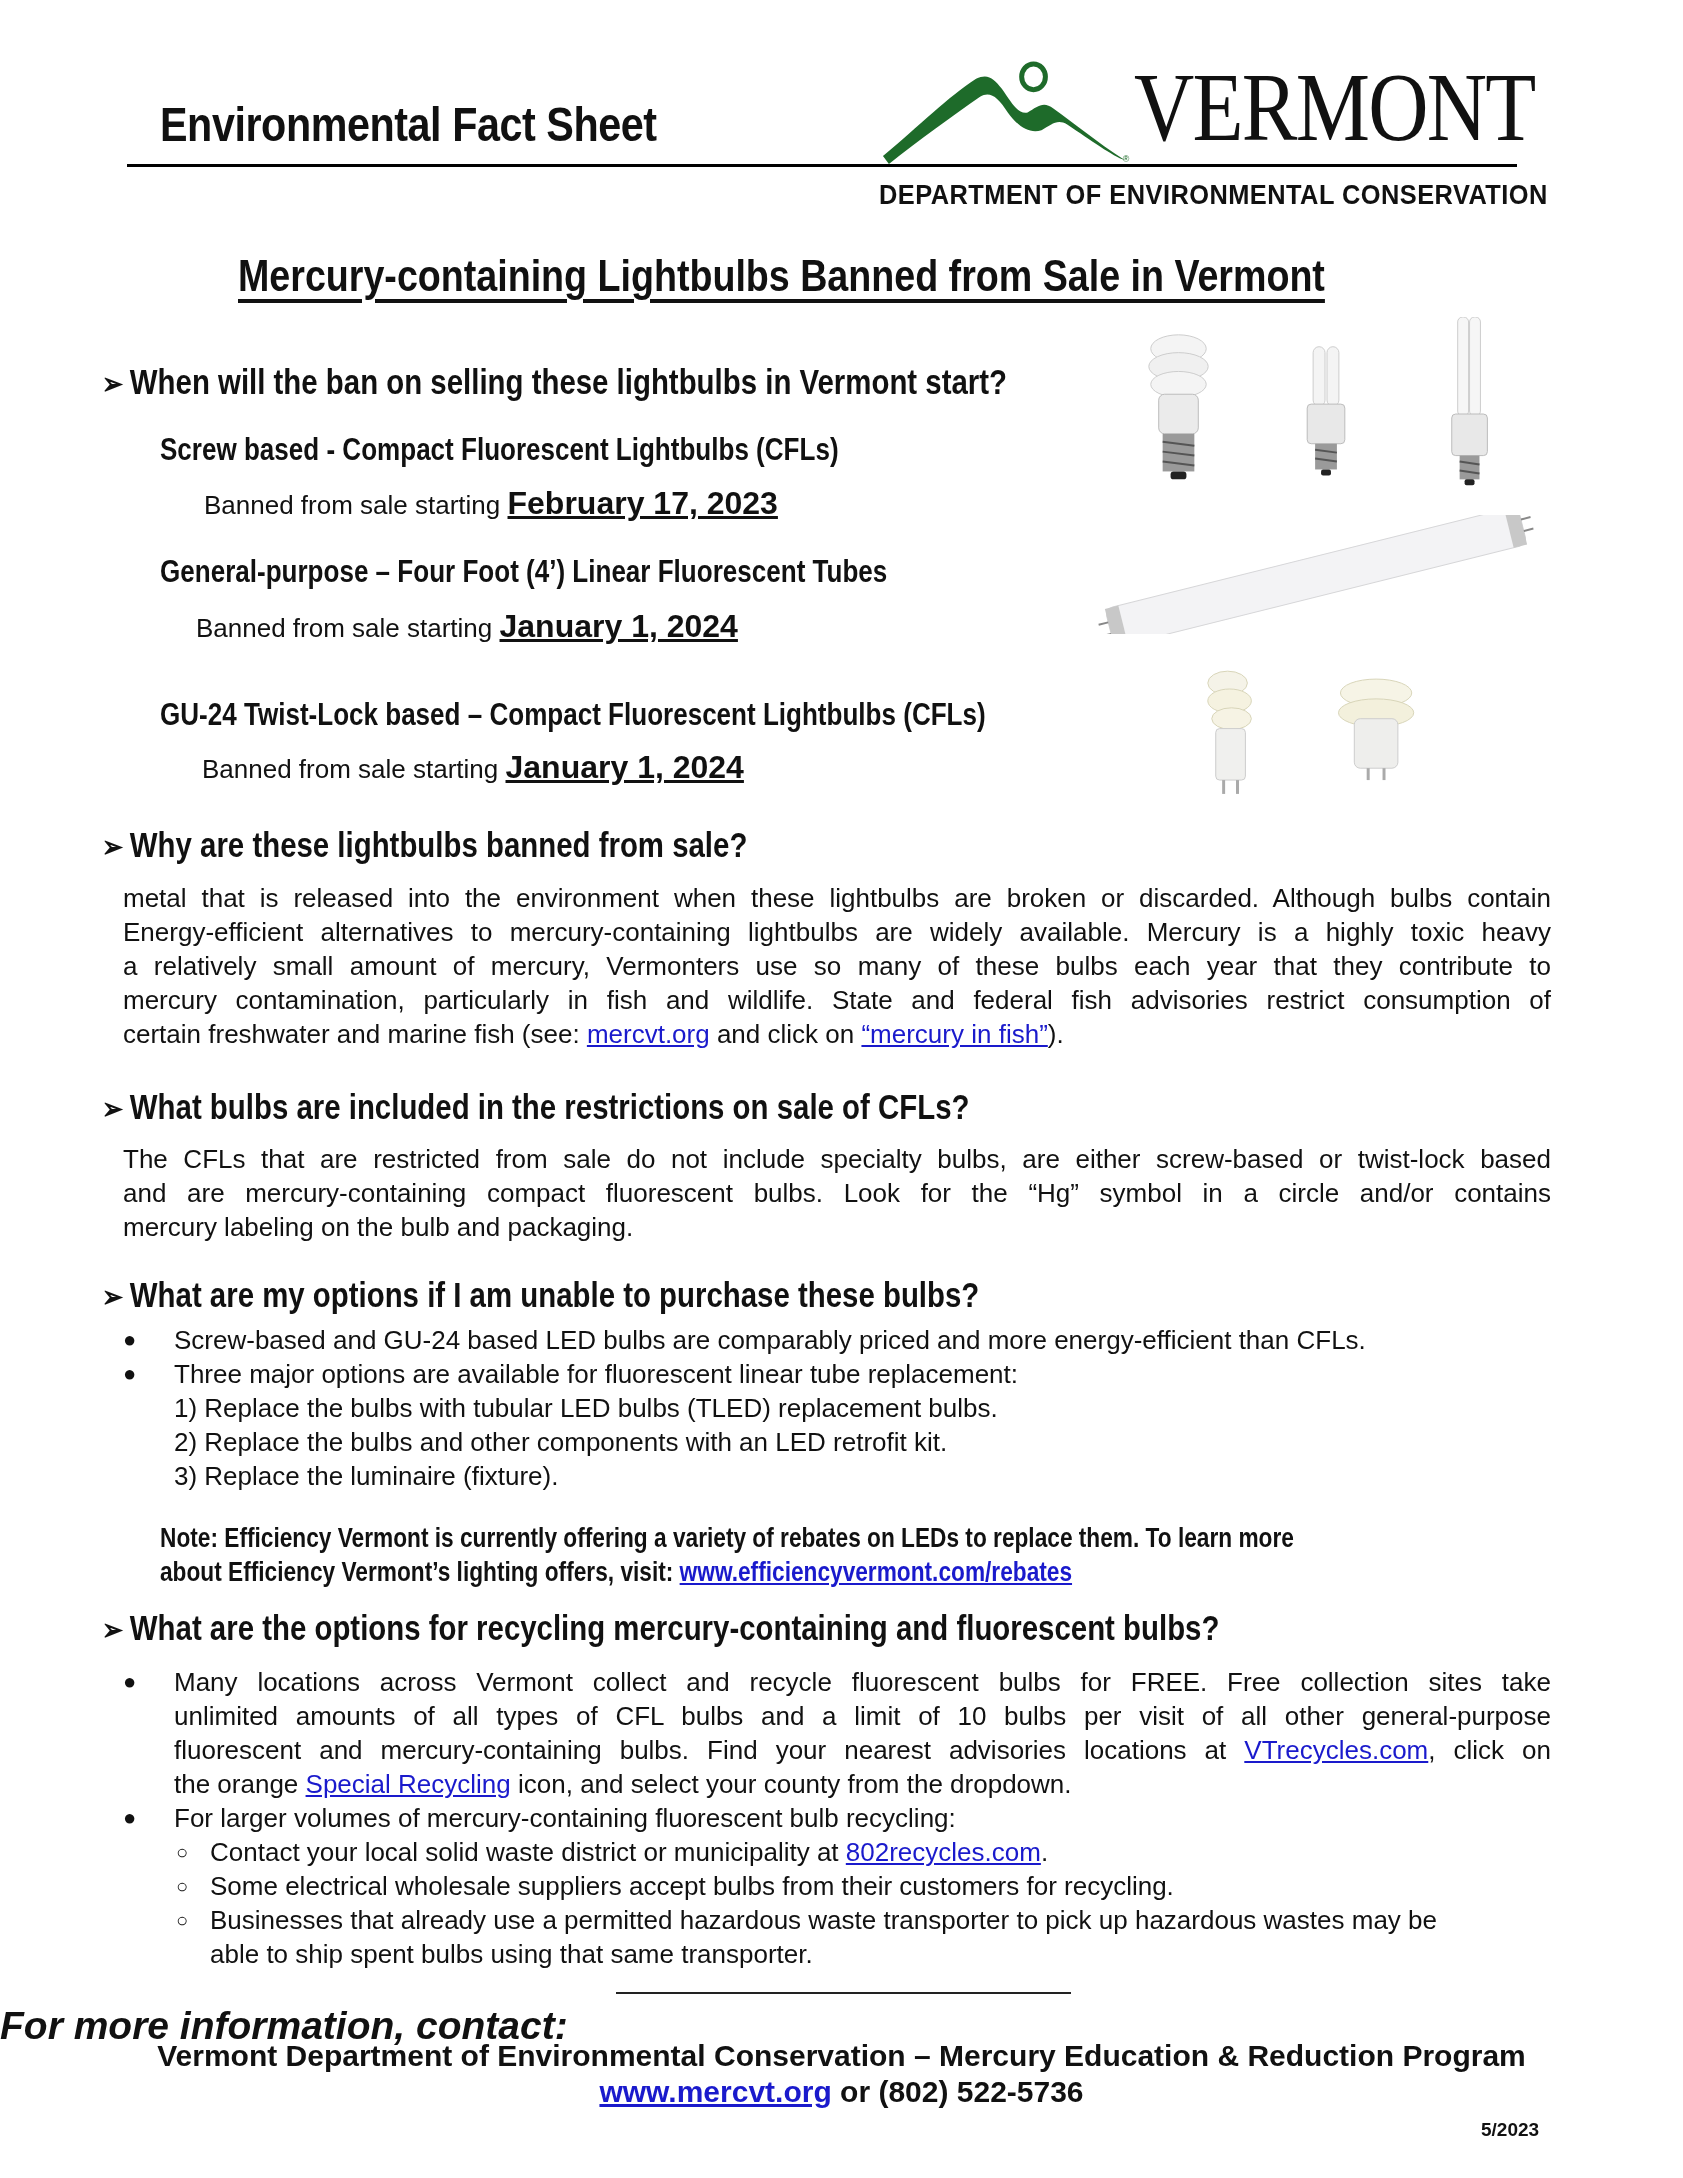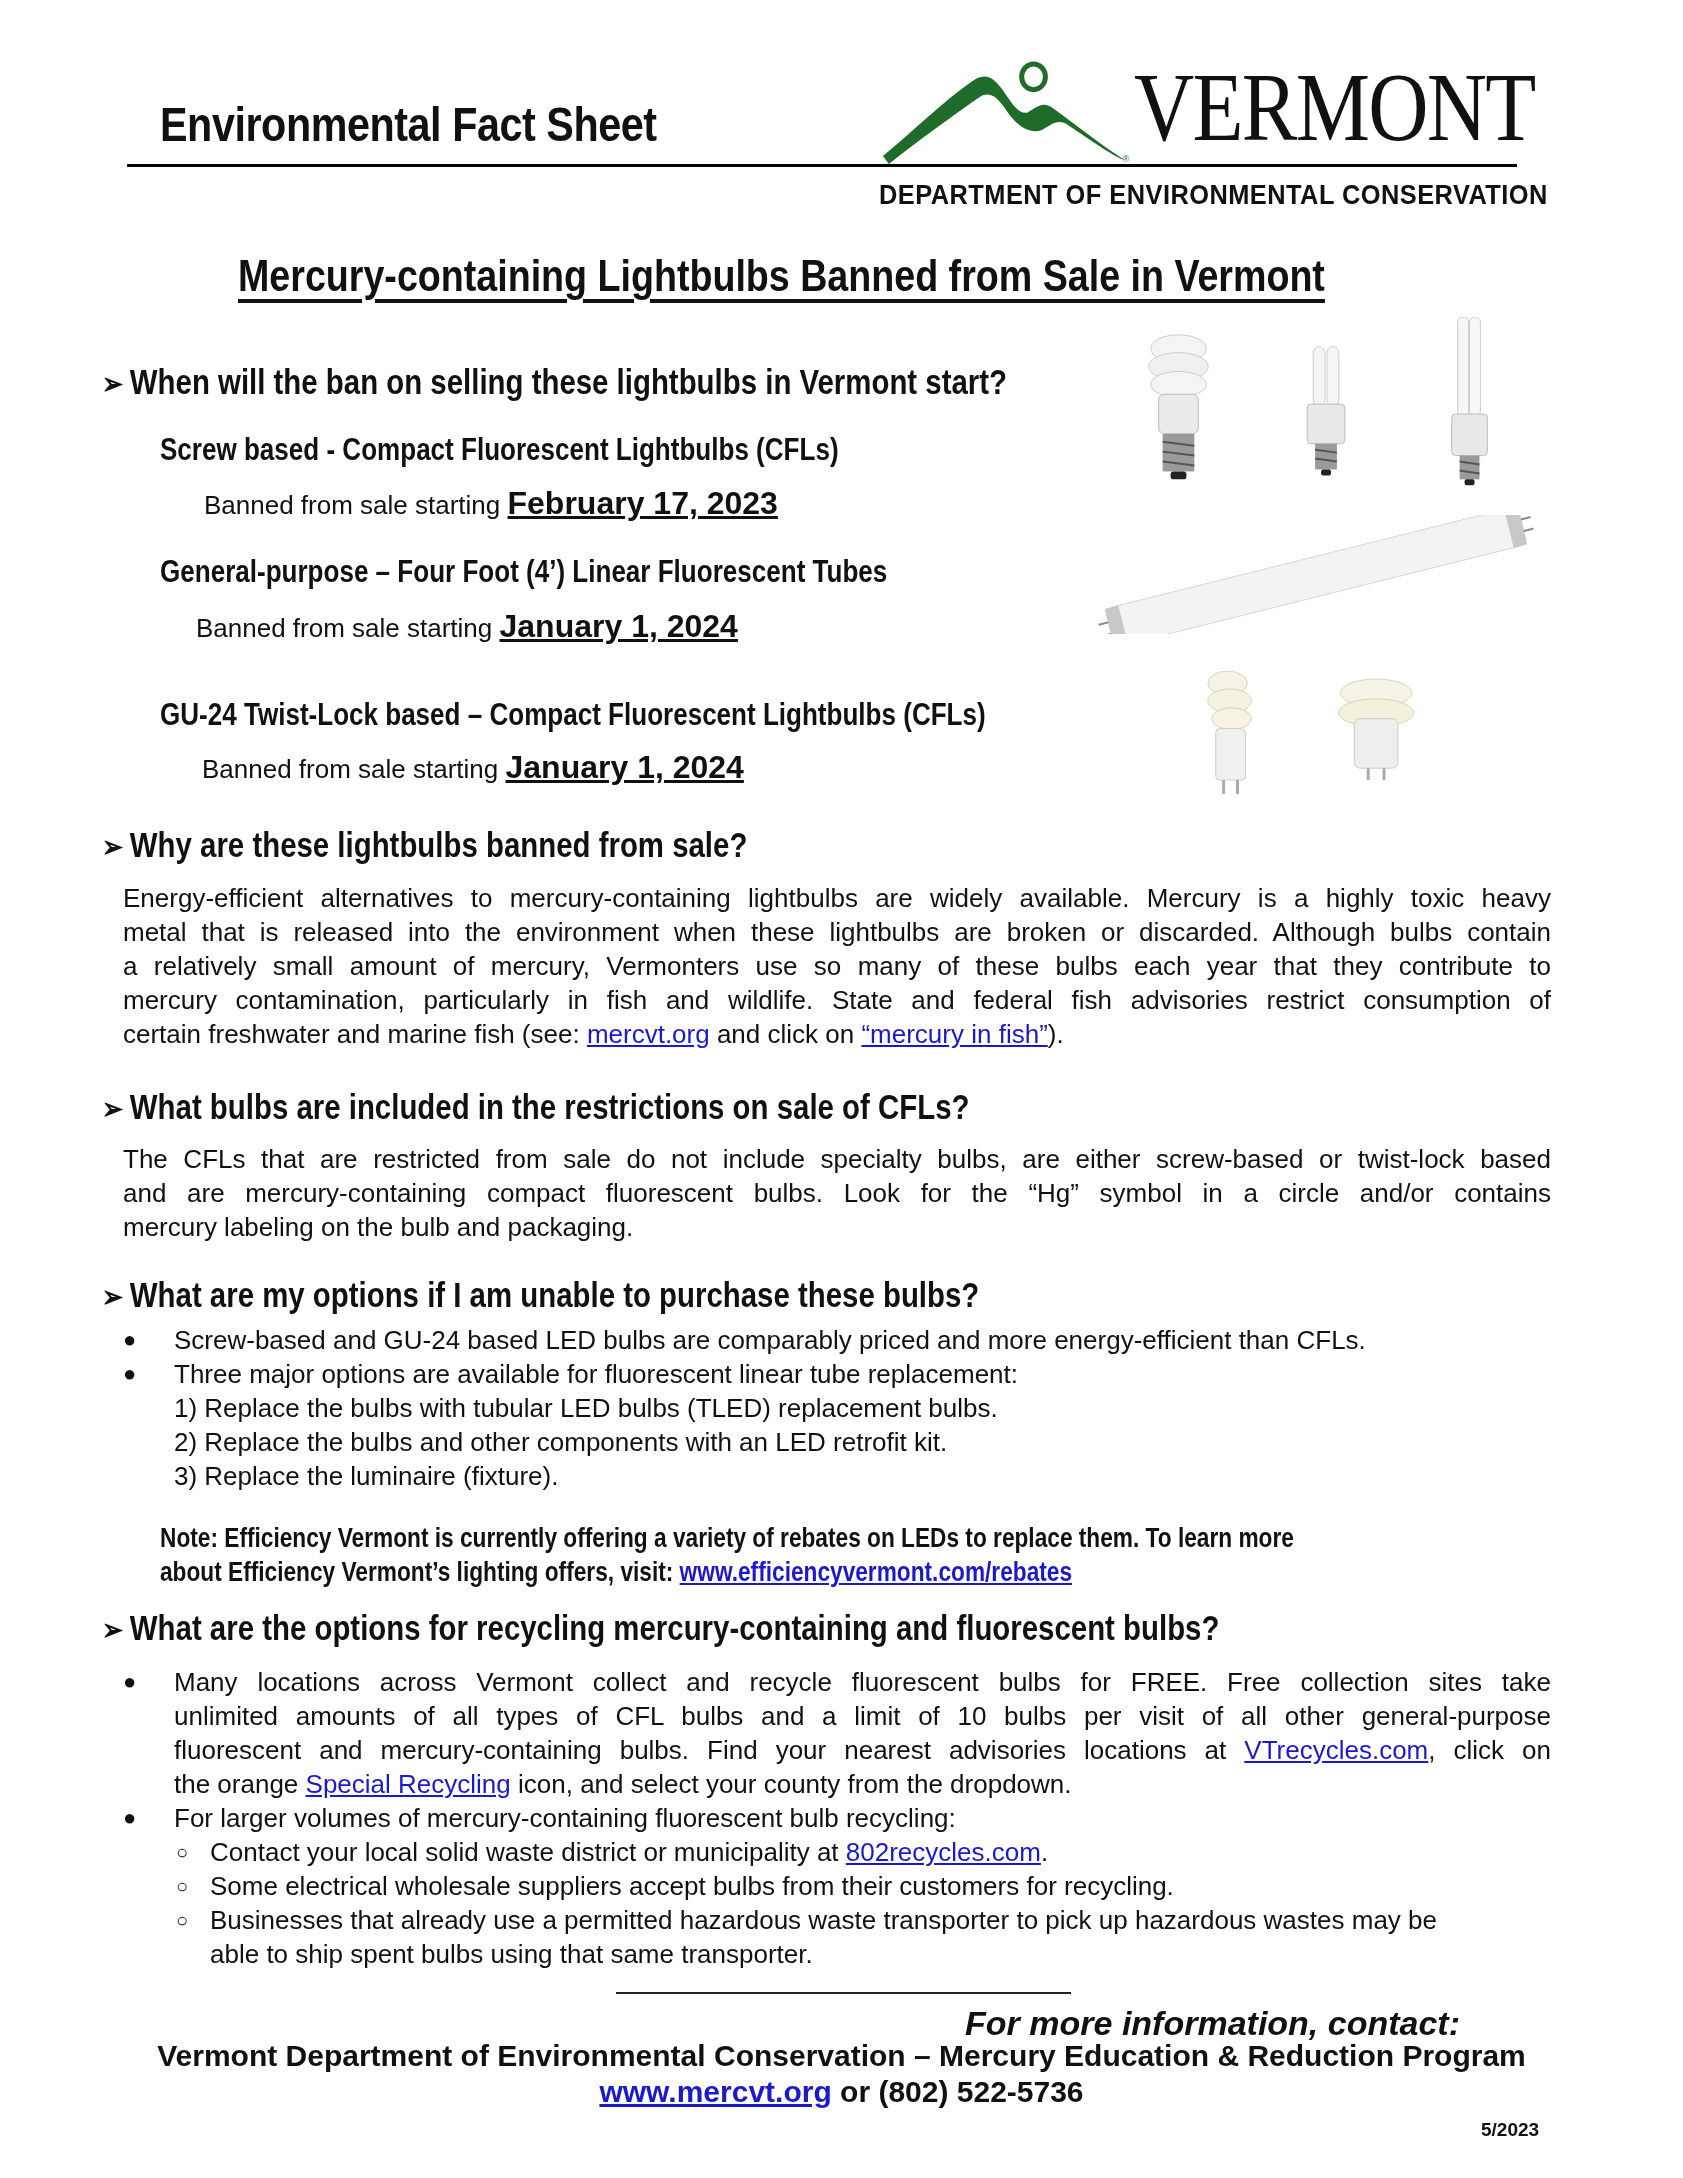--- a/index.html
+++ b/index.html
@@ -31,21 +31,21 @@
   .bul { font-size: 26px; line-height: 34px; }
   .bullet-dot { position: absolute; left: 0; font-size: 22px; }
   .circle { position: absolute; left: 0; font-size: 20px; }
 
   .note { font-size: 27px; font-weight: bold; line-height: 34px; white-space: nowrap; transform: scaleX(0.84); transform-origin: left top; }
 
   
   .bulb svg { display: block; }
 
   #contact-rule { left: 616px; top: 1992px; width: 455px; height: 2px; background: #222; }
-  #contact-1 { left: 0; width: 1460px; top: 2004px; text-align: right; font-size: 34px; font-weight: bold; font-style: italic; }
+  #contact-1 { left: 0; width: 1460px; top: 2004px; text-align: left; font-size: 39px; font-weight: bold; font-style: italic; }
   #contact-2 { left: 0; width: 1683px; top: 2039px; text-align: center; font-size: 30px; font-weight: bold; }
   #contact-3 { left: 0; width: 1683px; top: 2075px; text-align: center; font-size: 30px; font-weight: bold; }
   #version { left: 1481px; top: 2119px; font-size: 19px; font-weight: bold; }
 </style>
 </head>
 <body>
 
 <div id="fact-title" class="abs">Environmental Fact Sheet</div>
 
 <div id="logo" class="abs">
@@ -151,22 +151,22 @@
       <line x1="182" y1="106" x2="182" y2="118" stroke="#aaa" stroke-width="3"></line>
       <line x1="198" y1="106" x2="198" y2="118" stroke="#aaa" stroke-width="3"></line>
     </g>
   </svg>
 </div>
 
 <div class="abs sec-h" style="left:102px; top:825px;">
   <span class="arrow">➢</span><span>Why are these lightbulbs banned from sale?</span>
 </div>
 <div class="abs para" style="left:123px; top:881px; width:1428px;">
+  <span class="ln">metal that is released into the environment when these lightbulbs are broken or discarded. Although bulbs contain</span>
   <span class="ln">Energy-efficient alternatives to mercury-containing lightbulbs are widely available. Mercury is a highly toxic heavy</span>
-  <span class="ln">metal that is released into the environment when these lightbulbs are broken or discarded. Although bulbs contain</span>
   <span class="ln">a relatively small amount of mercury, Vermonters use so many of these bulbs each year that they contribute to</span>
   <span class="ln">mercury contamination, particularly in fish and wildlife. State and federal fish advisories restrict consumption of</span>
   <span class="ln last"><span>certain freshwater and marine fish (see: </span><a class="link">mercvt.org</a><span> and click on </span><a class="link">“mercury in fish”</a><span>).</span></span>
 </div>
 
 <div class="abs sec-h" style="left:102px; top:1087px;">
   <span class="arrow">➢</span><span>What bulbs are included in the restrictions on sale of CFLs?</span>
 </div>
 <div class="abs para" style="left:123px; top:1142px; width:1428px;">
   <span class="ln">The CFLs that are restricted from sale do not include specialty bulbs, are either screw-based or twist-lock based</span>

